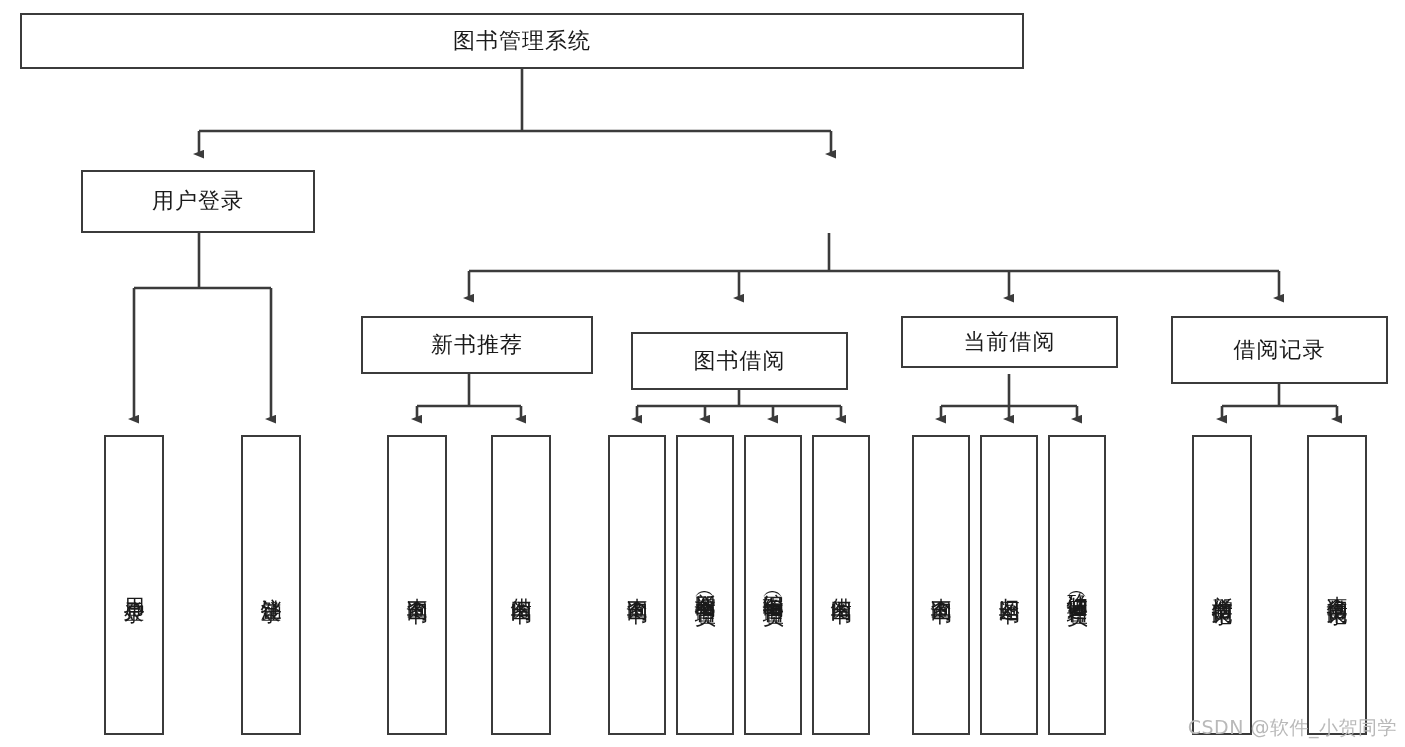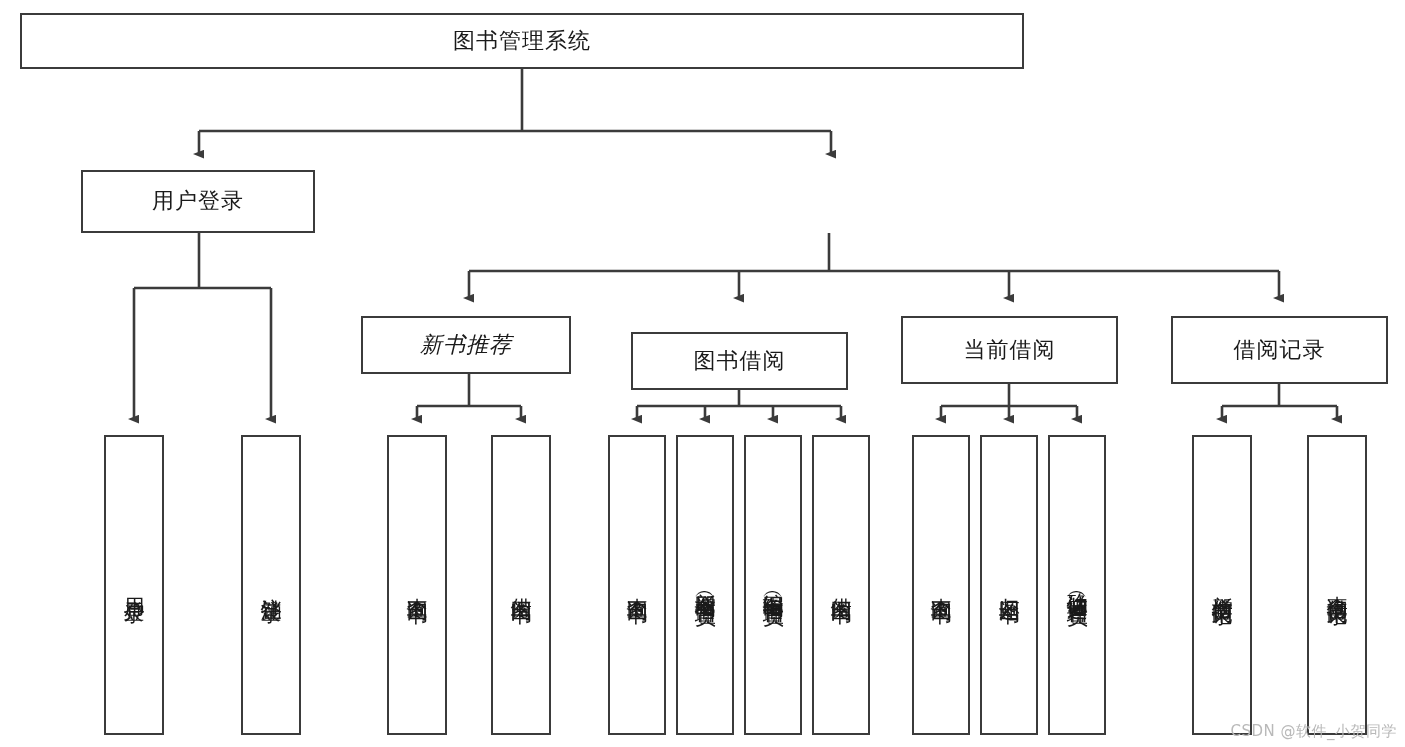--- a/index.html
+++ b/index.html
@@ -54,21 +54,21 @@
   .node.vertical .vtext {
     writing-mode: vertical-rl;
     text-orientation: upright;
     white-space: normal;
     max-height: 100%;
   }
   .watermark {
     position: absolute;
     right: 8px;
     bottom: 6px;
-    font-size: 15px;
+    font-size: 19px;
     color: #b9b9b9;
     letter-spacing: 0.5px;
     white-space: nowrap;
     user-select: none;
   }
 </style>
 </head>
 <body>
 
 <div id="diagram-root">
@@ -125,29 +125,29 @@
 
   <div class="node horizontal" style="left:20px; top:13px; width:1004px; height:56px;">
     <span>图书管理系统</span>
   </div>
 
   <div class="node horizontal" style="left:81px; top:170px; width:234px; height:63px;">
     <span>用户登录</span>
   </div>
 
 
-  <div class="node horizontal" style="left:361px; top:316px; width:210px; height:58px;font-style:italic;">
+  <div class="node horizontal" style="left:361px; top:316px; width:232px; height:58px;">
     <span>新书推荐</span>
   </div>
 
   <div class="node horizontal" style="left:631px; top:332px; width:217px; height:58px;">
     <span>图书借阅</span>
   </div>
 
-  <div class="node horizontal" style="left:901px; top:316px; width:217px; height:68px;">
+  <div class="node horizontal" style="left:901px; top:316px; width:217px; height:52px;">
     <span>当前借阅</span>
   </div>
 
   <div class="node horizontal" style="left:1171px; top:316px; width:217px; height:68px;">
     <span>借阅记录</span>
   </div>
 
   <div class="node vertical" style="left:104px; top:435px; width:60px; height:300px;">
     <span class="vtext">用户登录</span>
   </div>

